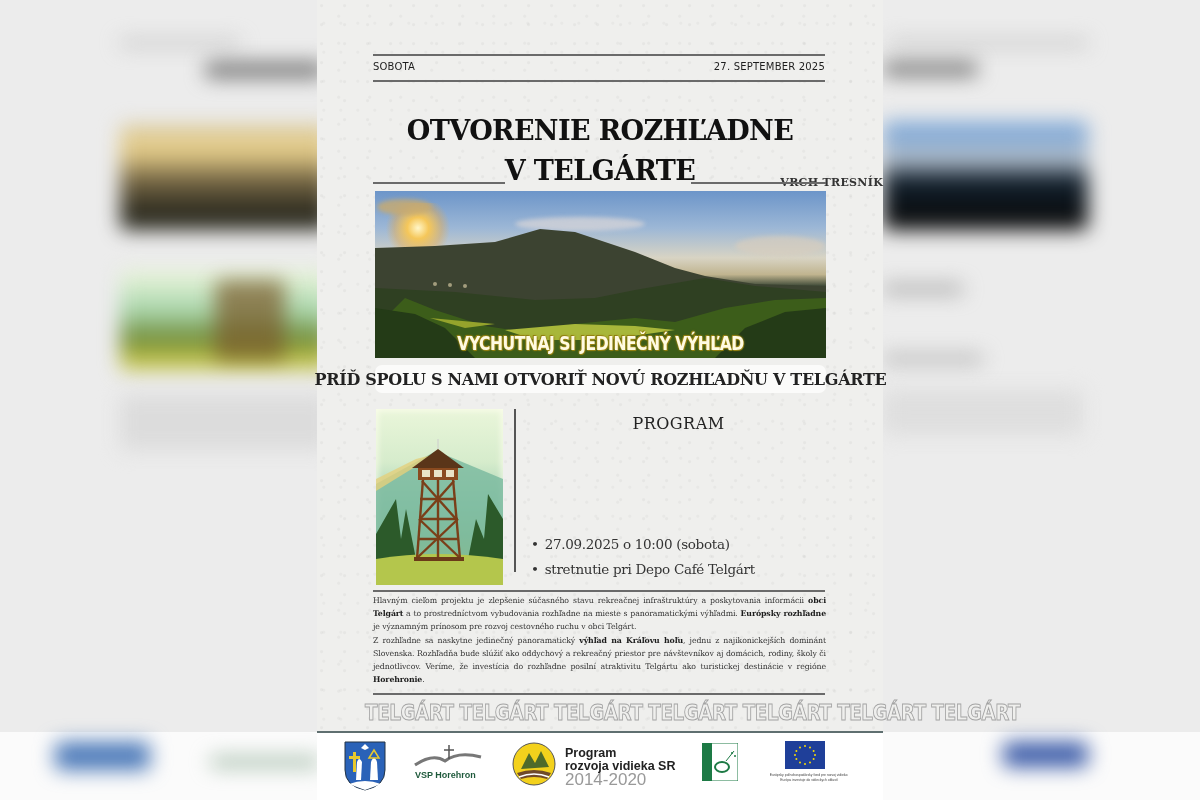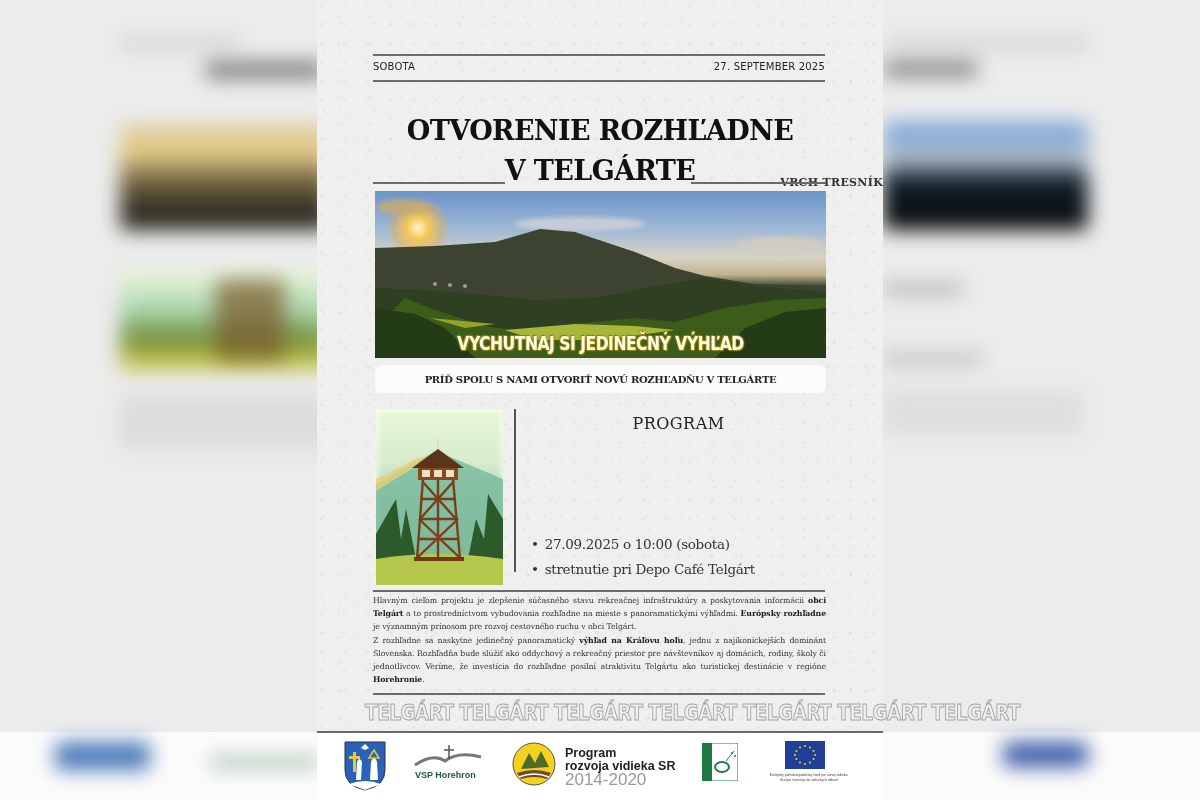--- a/index.html
+++ b/index.html
@@ -60,21 +60,21 @@
     position: absolute; left: 0; right: 0; bottom: 4px; text-align: center;
     font-family: "DejaVu Sans", sans-serif; font-weight: bold; font-size: 19px;
     color: #fffbe2; letter-spacing: -0.6px; transform: scaleX(0.82);
     text-shadow: 0 0 2px #b39b21, 0 0 3px #8a7a10, 1px 1px 0 #8a7a10, -1px -1px 0 #8a7a10;
   }
 
   .banner {
     position: absolute; left: 58px; top: 365px; width: 451px; height: 28px;
     background: #fbfbfa; border-radius: 7px;
     display: flex; align-items: center; justify-content: center;
-    font-family: "DejaVu Serif", serif; font-weight: bold; font-size: 10px;
+    font-family: "DejaVu Serif", serif; font-weight: bold; font-size: 16px;
     color: #222; letter-spacing: -0.3px; white-space: nowrap;
   }
 
   .tower-card {
     position: absolute; left: 59px; top: 409px; width: 127px; height: 176px;
     background: linear-gradient(180deg, #eaf6da 0%, #d6eccc 30%, #9fcfb2 55%, #8ebd89 72%, #a5bf51 88%, #e9eec9 100%);
     overflow: hidden; box-shadow: 0 0 6px 2px rgba(255,255,240,0.7) inset;
   }
   .vline { position: absolute; left: 197px; top: 409px; width: 2px; height: 163px; background: #555; }
 

